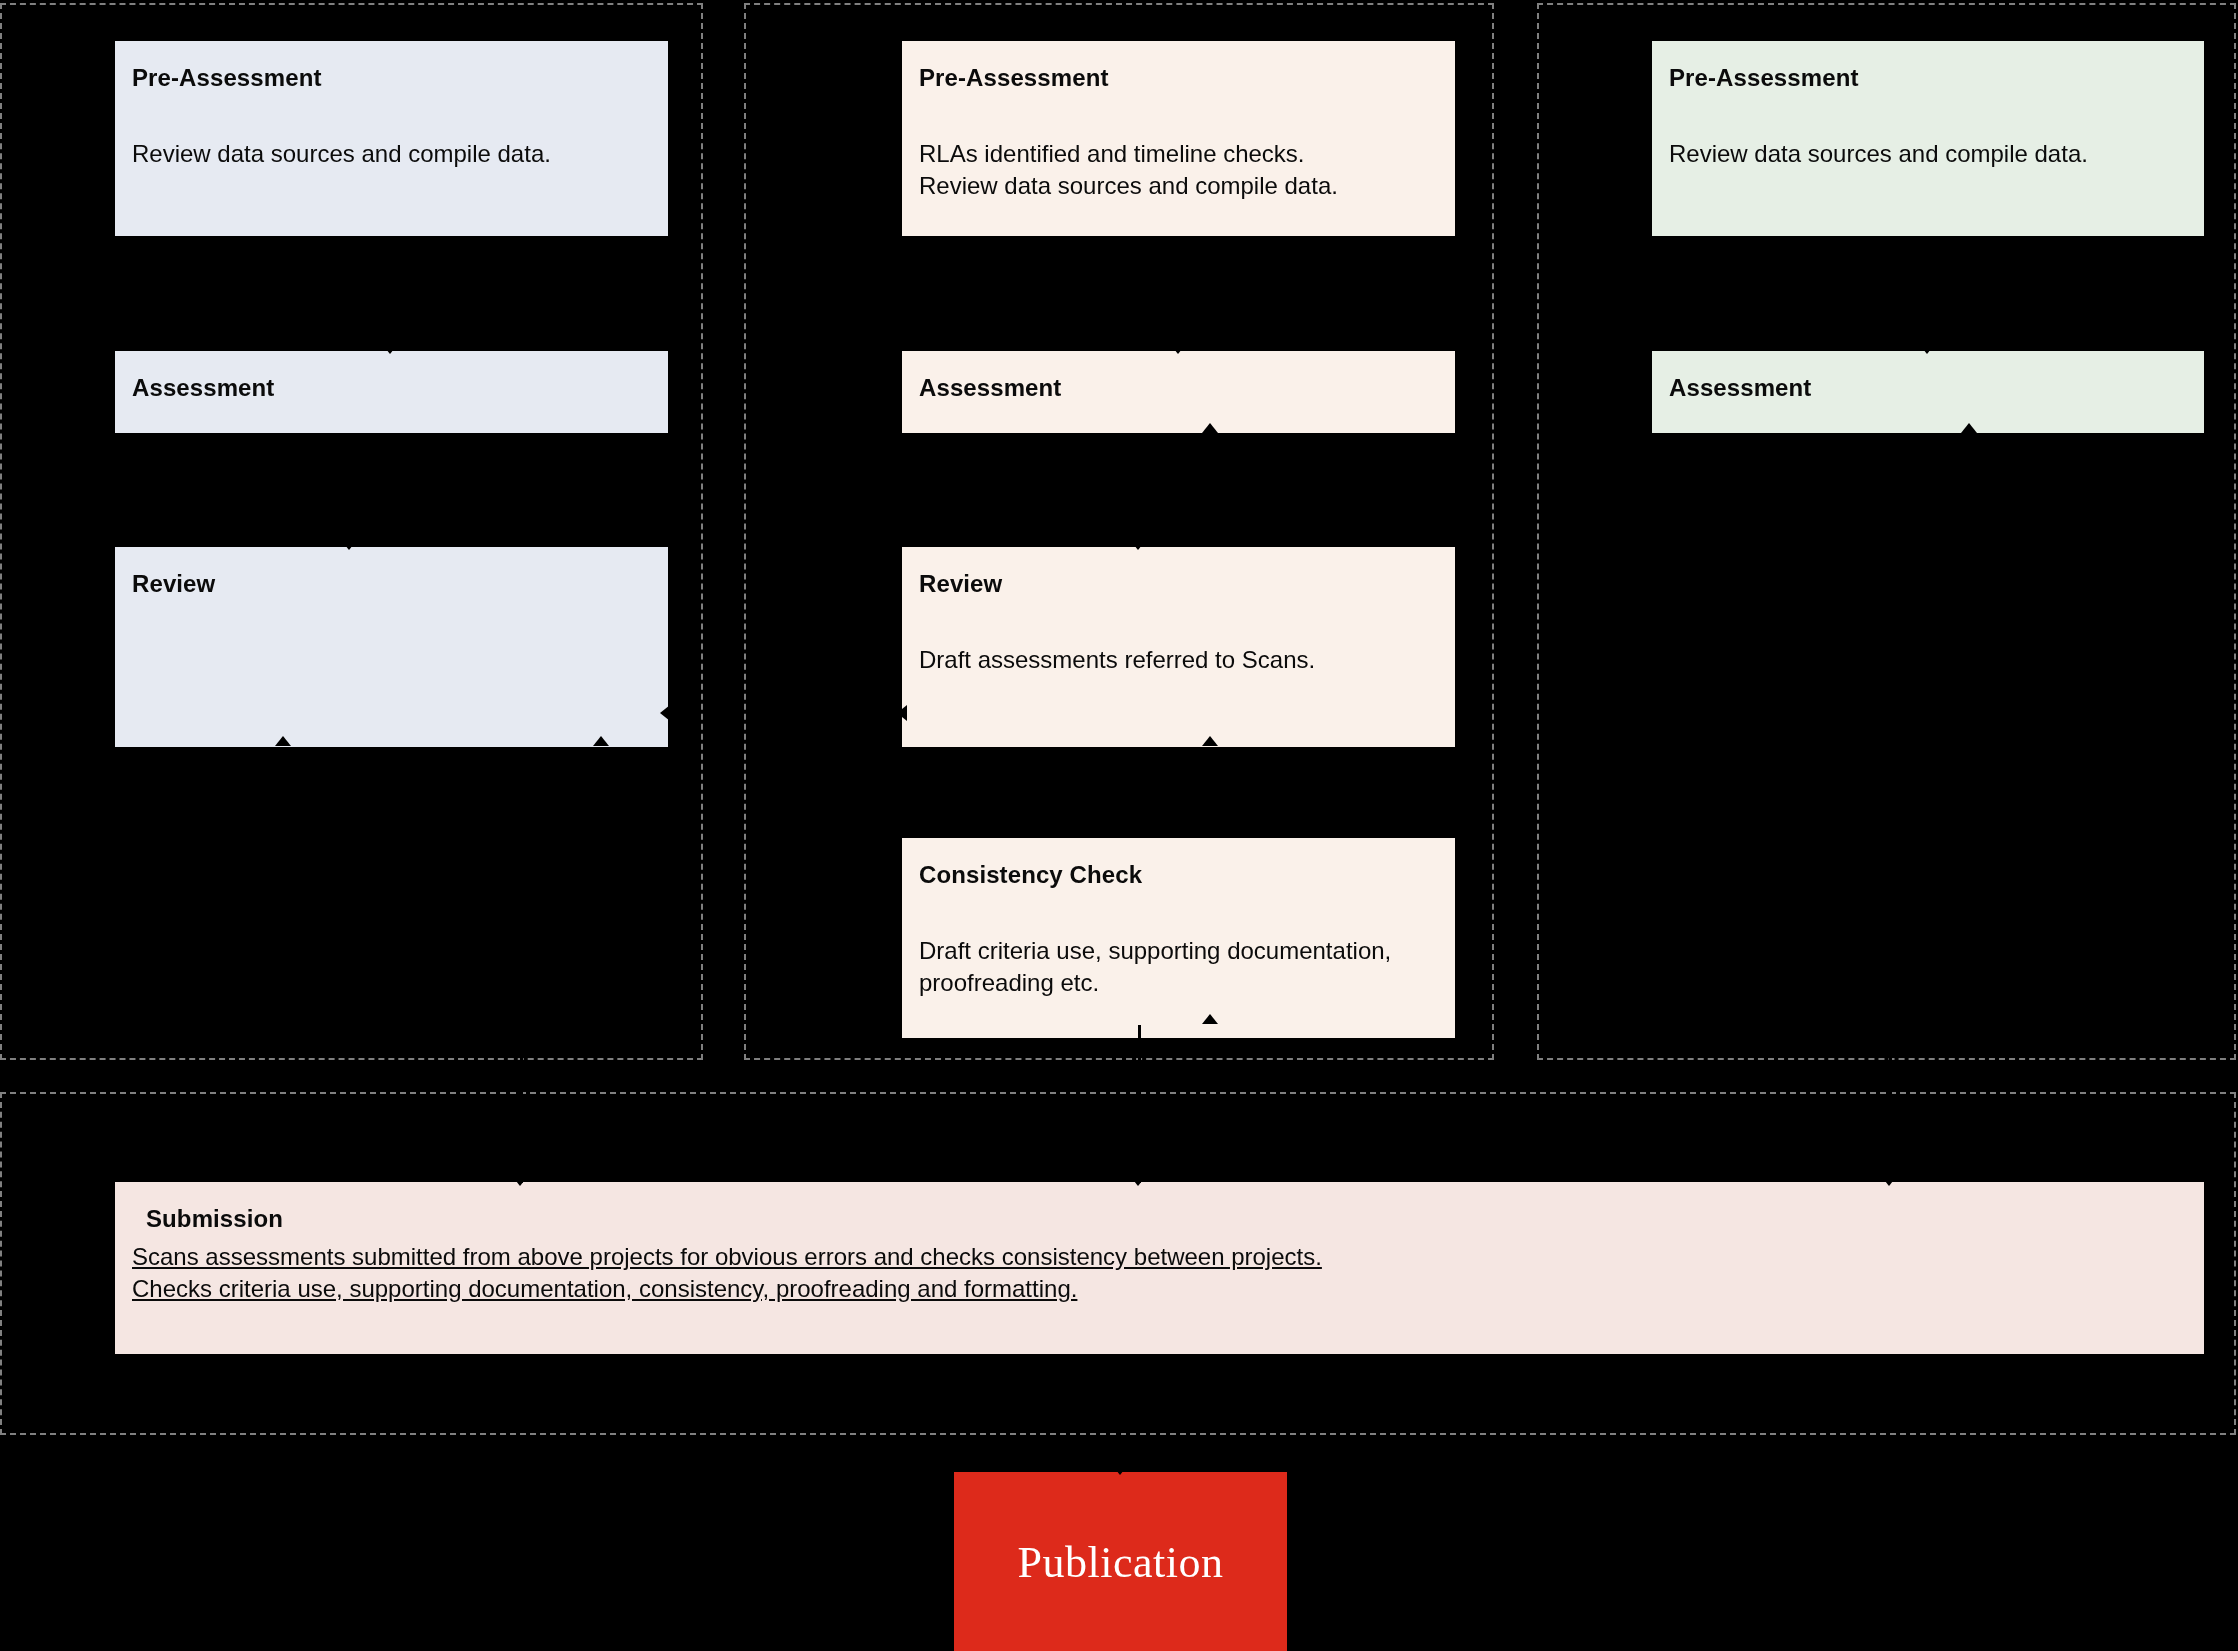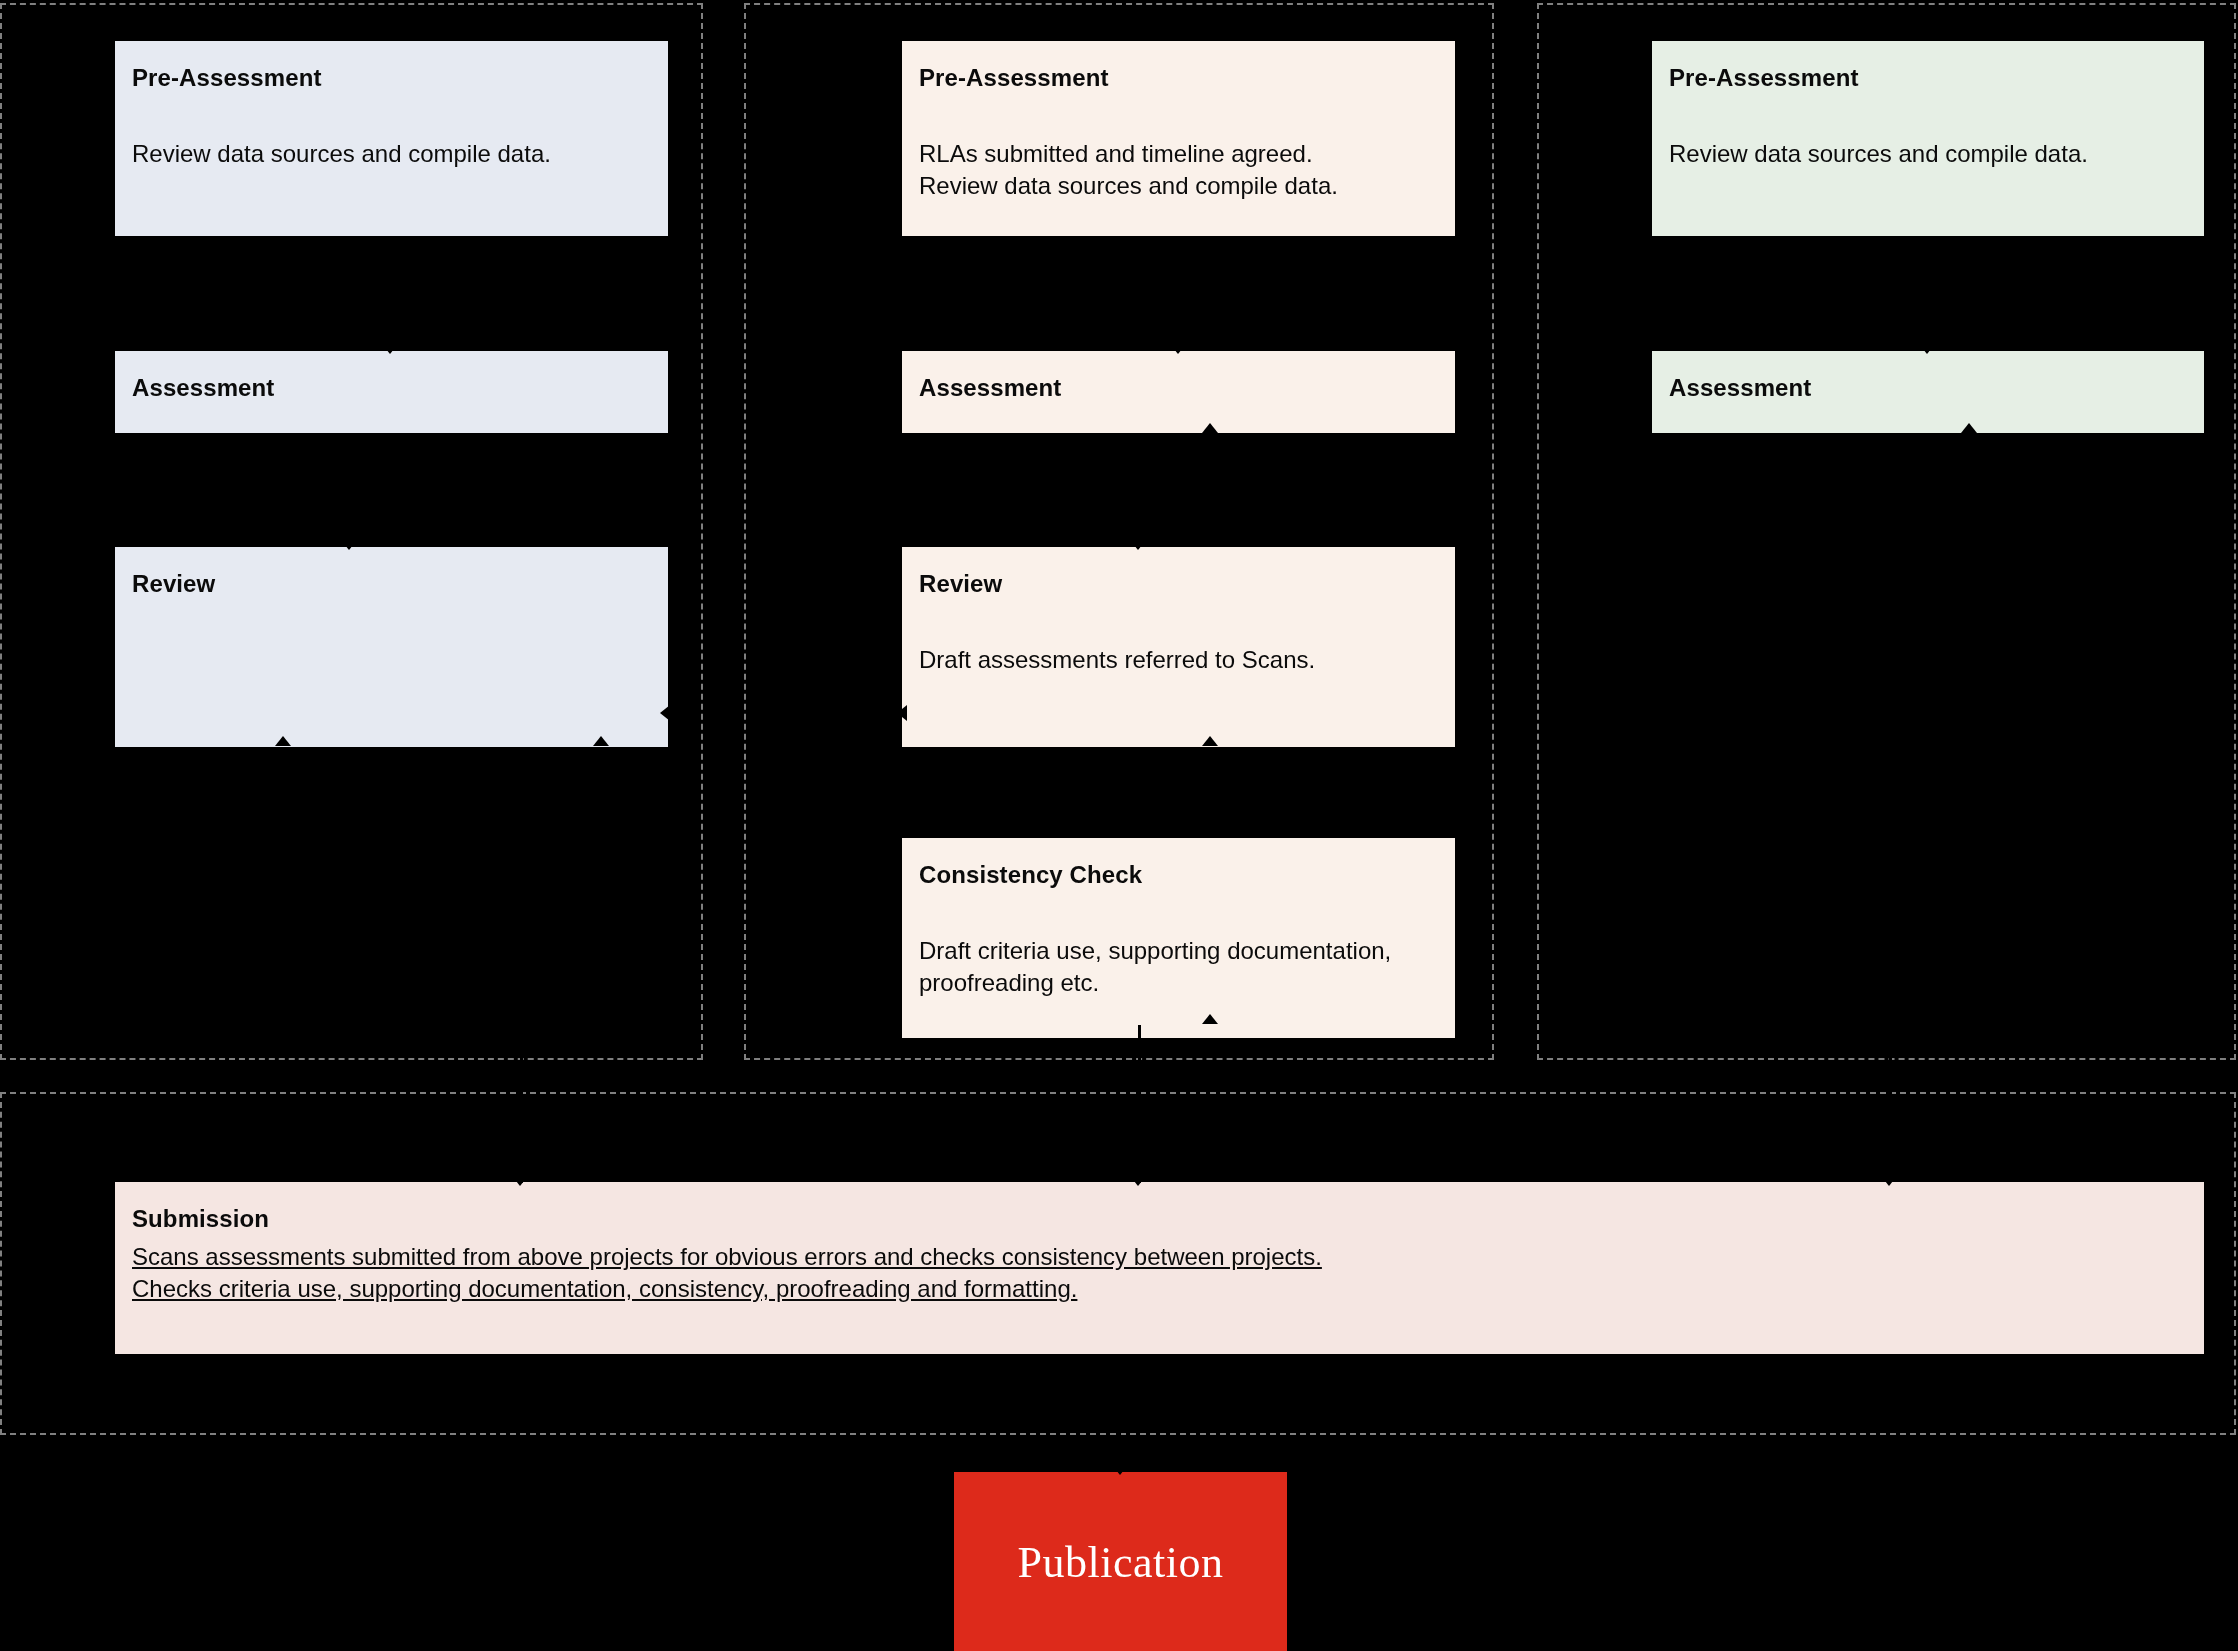--- a/index.html
+++ b/index.html
@@ -72,21 +72,21 @@
   #node-rev-mid   { left: 902px; top: 547px; width: 553px; height: 200px; }
   #node-cc-mid    { left: 902px; top: 838px; width: 553px; height: 200px; }
   
   #node-pre-right { left: 1652px; top: 41px;  width: 552px; height: 195px; }
   #node-asm-right { left: 1652px; top: 351px; width: 552px; height: 82px;  }
   
   #node-submission {
     left: 115px; top: 1182px; width: 2089px; height: 172px;
     padding: 21px 17px 19px 17px;
   }
-  #node-submission .node-title { font-size: 24px; }
+  #node-submission .node-title { font-size: 24px; margin-left: 14px; }
   #node-submission .node-body  { font-size: 24px; margin-top: 5.7px; text-decoration: underline; }
 
   
   #node-publication {
     position: absolute;
     left: 954px; top: 1472px; width: 333px; height: 180px;
     background: #dd2a1b;
     color: #ffffff;
     font-family: "Liberation Serif", serif;
     font-size: 44px;
@@ -138,21 +138,21 @@
   <div class="node tone-blue compact" id="node-asm-left">
     <span class="node-title">Assessment</span>
 
   </div>
   <div class="node tone-blue" id="node-rev-left">
     <span class="node-title">Review</span>
   </div>
 
   <div class="node tone-cream" id="node-pre-mid">
     <span class="node-title">Pre-Assessment</span>
-    <span class="node-body">RLAs submitted and timeline agreed.
+    <span class="node-body">RLAs identified and timeline checks.
 Review data sources and compile data.</span>
   </div>
   <div class="node tone-cream compact" id="node-asm-mid">
     <span class="node-title">Assessment</span>
 
   </div>
   <div class="node tone-cream" id="node-rev-mid">
     <span class="node-title">Review</span>
     <span class="node-body">Draft assessments referred to Scans.</span>
   </div>

